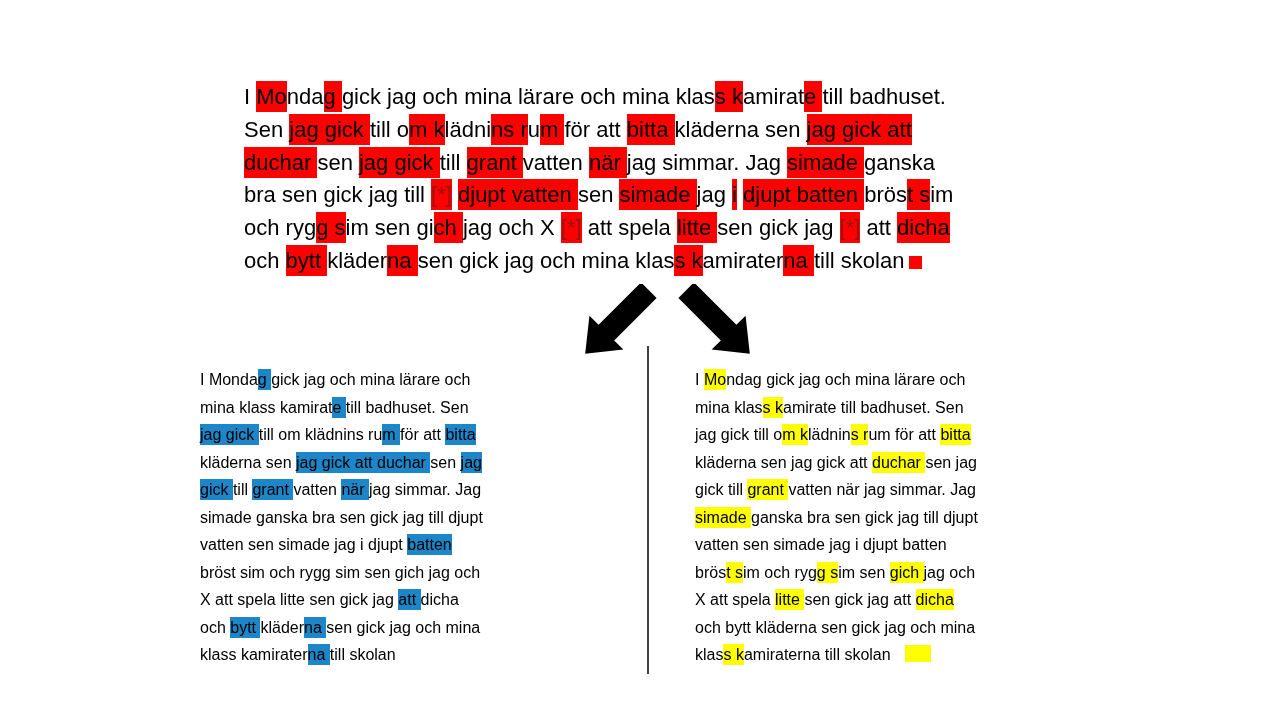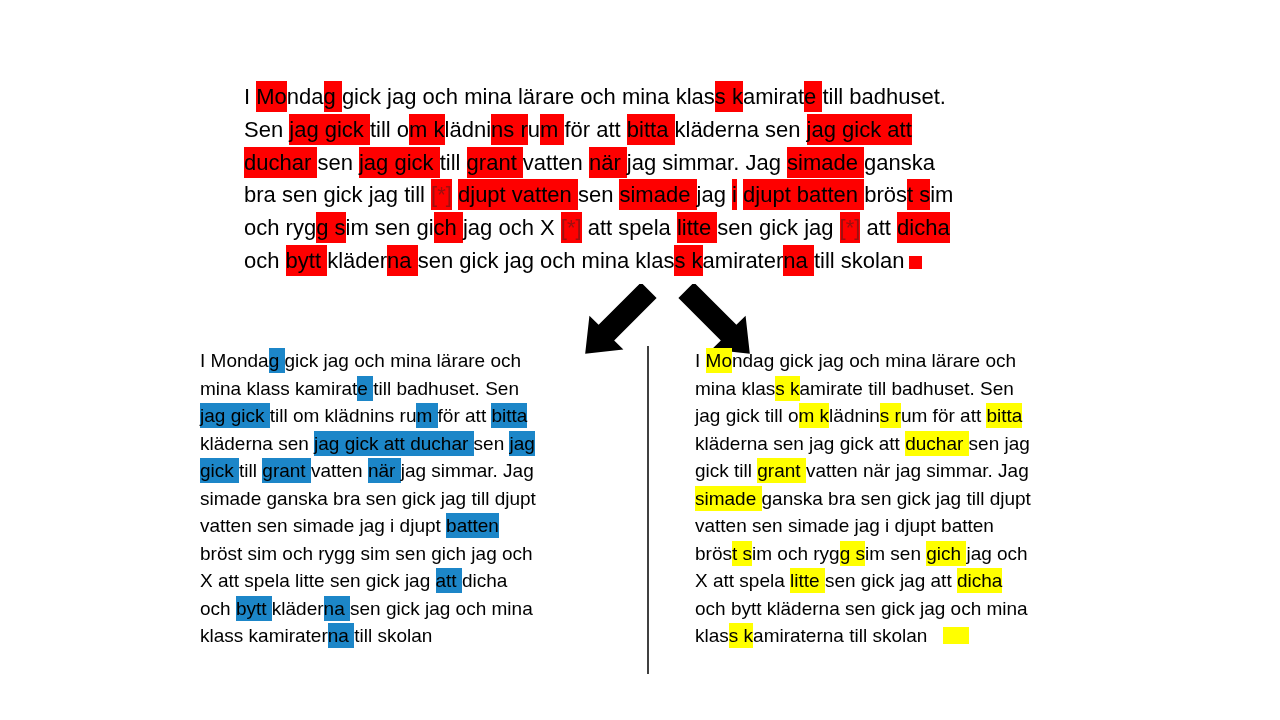--- a/index.html
+++ b/index.html
@@ -13,22 +13,22 @@
     font-family:"Liberation Sans","DejaVu Sans",sans-serif;
     color:var(--text);overflow:hidden;
   }
   #stage{position:relative;width:1280px;height:604px;}
   .runs{white-space:nowrap;}
   .para{
     position:absolute;left:244px;top:81px;
     font-size:22px;line-height:32.8px;
   }
   .col{
-    position:absolute;top:347px;
-    font-size:19px;line-height:27.5px;
+    position:absolute;top:366px;
+    font-size:16px;line-height:27.5px;
   }
   #left-col{left:200px;width:430px;}
   #right-col{left:695px;width:420px;}
   .hl.red{background:var(--red);}
   .hl.blue{background:var(--blue);}
   .hl.yellow{background:var(--yellow);}
   .para .hl{padding:3px 0;}
   .col .hl{padding:2px 0;}
   .marker{color:var(--marker_text);padding-left:2px;padding-right:2px;}
   .sq{display:inline-block;}

